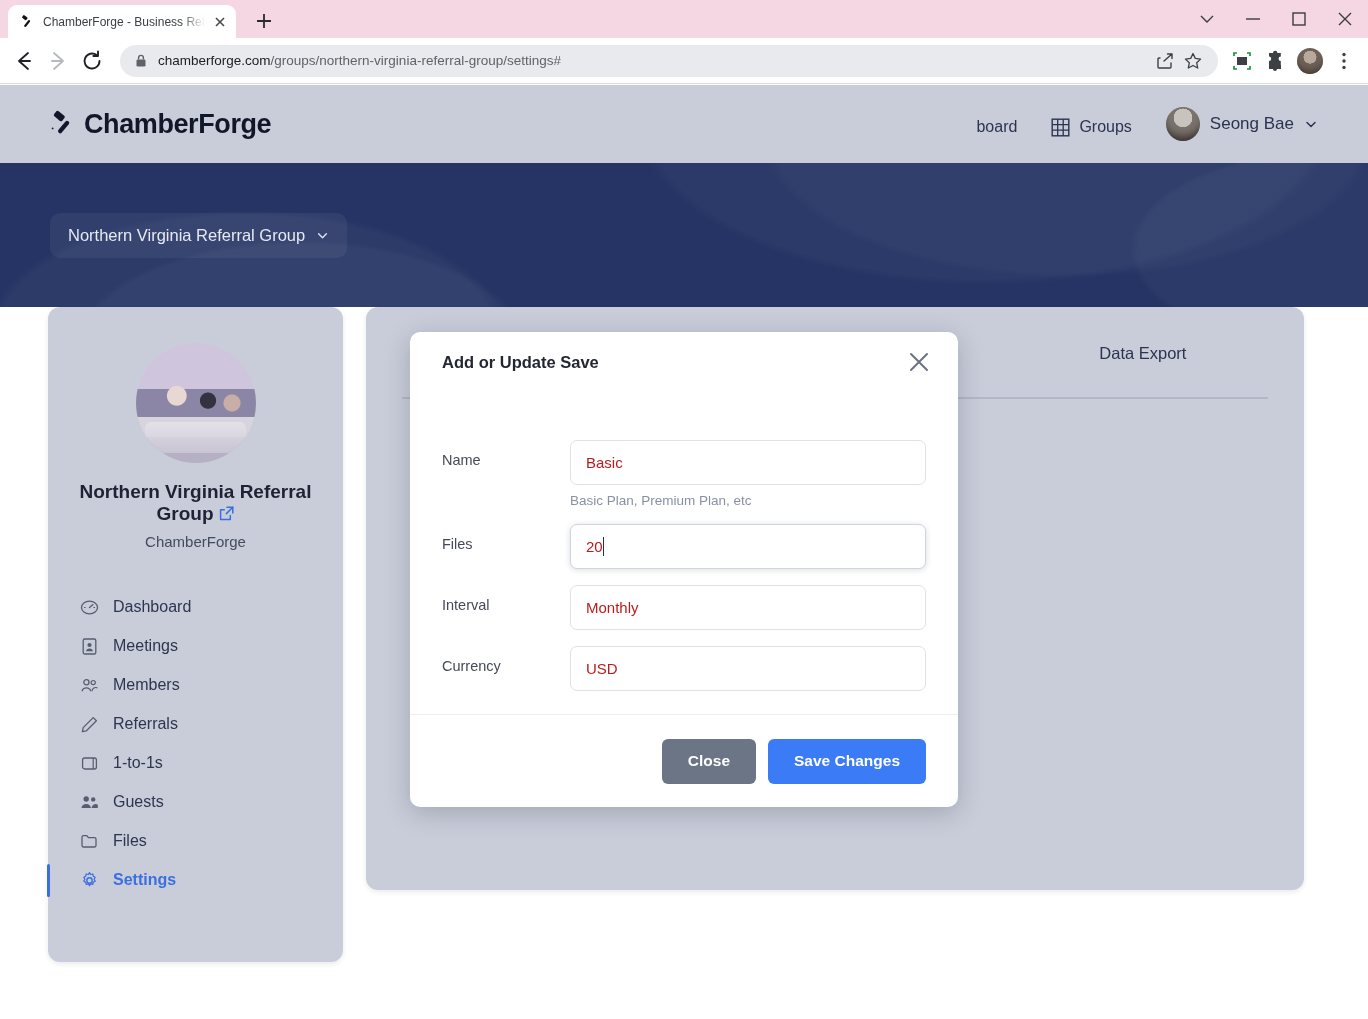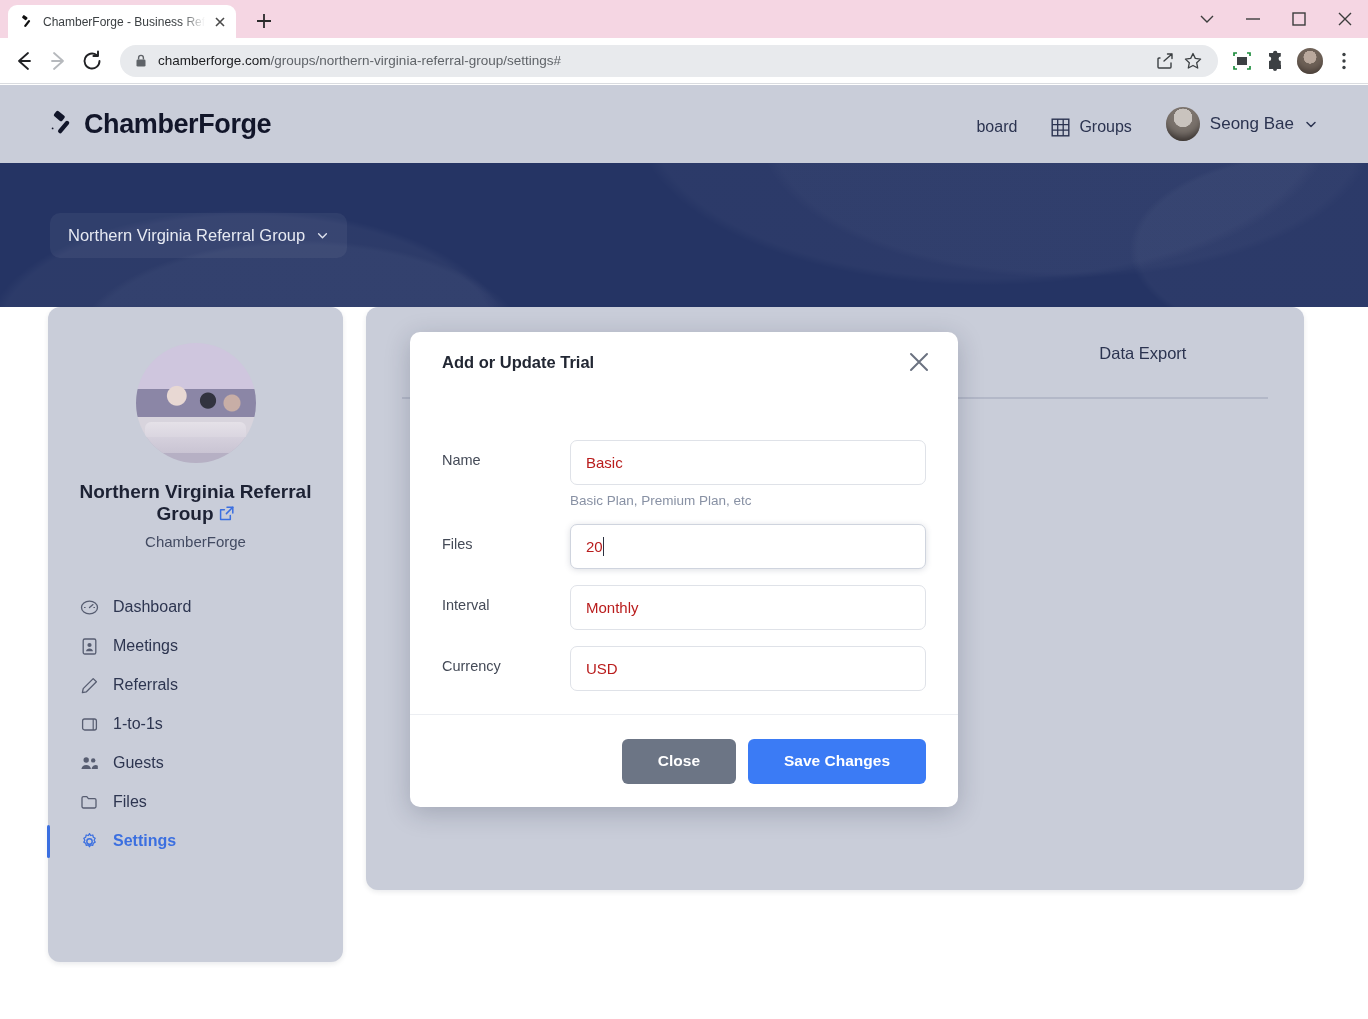--- a/index.html
+++ b/index.html
@@ -203,21 +203,21 @@
   }
   .price-holder { position: relative; }
   .modal-foot {
     position: absolute; left: 0; right: 0; bottom: 0; height: 93px;
     border-top: 1px solid #eceef2;
     display: flex; align-items: center; justify-content: flex-end;
     gap: 12px; padding: 0 32px;
   }
   .btn {
     border: none; border-radius: 6px; font-size: 15.5px; font-weight: 700;
-    color: #fff; padding: 0 36px; height: 45px; cursor: pointer;
+    color: #fff; padding: 0 26px; height: 45px; cursor: pointer;
     font-family: "Liberation Sans", sans-serif;
   }
   .btn-close { background: #6c7585; }
   .btn-save  { background: #3b7bf5; }
 
   
   svg { display:block; }
 </style>
 </head>
 <body>
@@ -417,20 +417,31 @@
             <span class="ico">
               <svg width="19" height="19" viewBox="0 0 19 19">
                 <rect x="3.2" y="2" width="12.6" height="15" rx="1.6" stroke="#3b4258" stroke-width="1.3" fill="none"></rect>
                 <circle cx="9.5" cy="8" r="2.1" fill="#3b4258"></circle>
                 <path d="M6 14.2 a3.6 3.6 0 0 1 7 0" fill="#3b4258"></path>
               </svg>
             </span>
             <span>Meetings</span>
           </div>
 
+          <div class="nav-item">
+            <span class="ico">
+              <svg width="19" height="19" viewBox="0 0 19 19">
+                <circle cx="6.4" cy="6.2" r="2.6" stroke="#3b4258" stroke-width="1.3" fill="none"></circle>
+                <circle cx="13.2" cy="6.6" r="2.1" stroke="#3b4258" stroke-width="1.2" fill="none"></circle>
+                <path d="M2 15.2 a4.6 4.6 0 0 1 8.8 0" stroke="#3b4258" stroke-width="1.3" fill="none"></path>
+                <path d="M12 15.2 a3.8 3.8 0 0 1 5.4-3.3" stroke="#3b4258" stroke-width="1.2" fill="none"></path>
+              </svg>
+            </span>
+            <span>Members</span>
+          </div>
 
           <div class="nav-item">
             <span class="ico">
               <svg width="19" height="19" viewBox="0 0 19 19">
                 <path d="M13.2 2.6 L16.4 5.8 L6.4 15.8 L2.4 16.6 L3.2 12.6 Z" stroke="#3b4258" stroke-width="1.3" fill="none" stroke-linejoin="round"></path>
               </svg>
             </span>
             <span>Referrals</span>
           </div>
 
@@ -482,21 +493,21 @@
       <div class="main-card">
         <div class="tabs-row">
           <div class="tab-link" style="visibility:hidden;">placeholder</div>
           <div class="tab-link" style="margin-left:568px;">Data Export</div>
           <div class="tabs-rule"></div>
         </div>
       </div>
 
       <div class="modal">
         <div class="modal-head">
-          <div class="modal-title">Add or Update Trial</div>
+          <div class="modal-title">Add or Update Save</div>
           <div class="modal-close">
             <svg width="26" height="26" viewBox="0 0 26 26">
               <path d="M5 5 L21 21 M21 5 L5 21" stroke="#6b7280" stroke-width="2" fill="none" stroke-linecap="round"></path>
             </svg>
           </div>
         </div>
 
         <div class="modal-body">
 
           <div class="frow">

